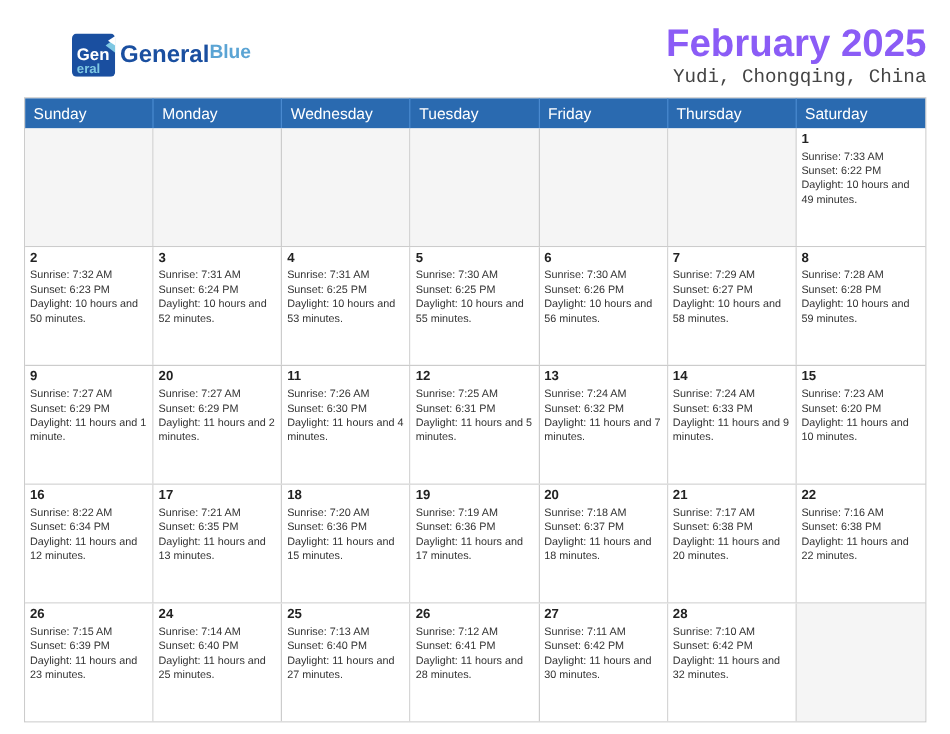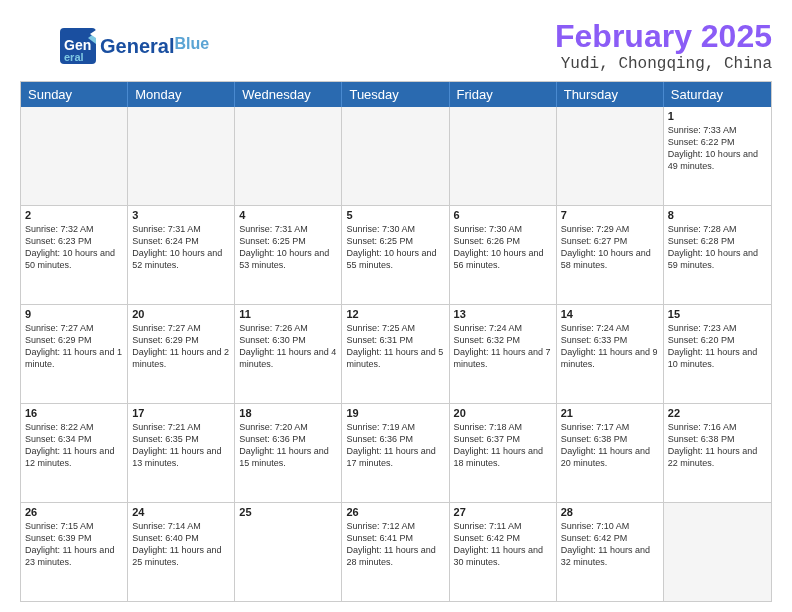--- a/index.html
+++ b/index.html
@@ -312,20 +312,24 @@
           </div>
           <div class="cal-cell">
             <span class="day-num">24</span>
             <div class="cell-info">Sunrise: 7:14 AM
 Sunset: 6:40 PM
 Daylight: 11 hours
 and 25 minutes.</div>
           </div>
           <div class="cal-cell">
             <span class="day-num">25</span>
+            <div class="cell-info">Sunrise: 7:13 AM
+Sunset: 6:40 PM
+Daylight: 11 hours
+and 27 minutes.</div>
           </div>
           <div class="cal-cell">
             <span class="day-num">26</span>
             <div class="cell-info">Sunrise: 7:12 AM
 Sunset: 6:41 PM
 Daylight: 11 hours
 and 28 minutes.</div>
           </div>
           <div class="cal-cell">
             <span class="day-num">27</span>

